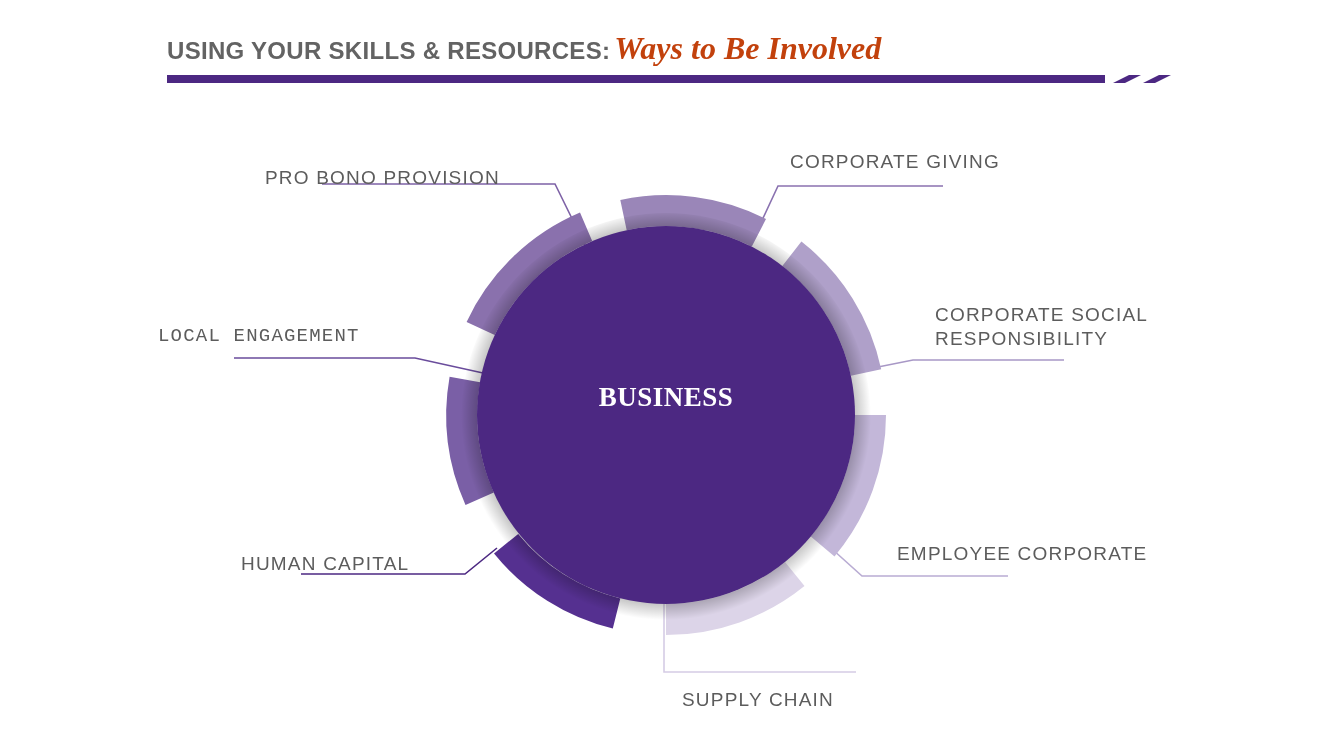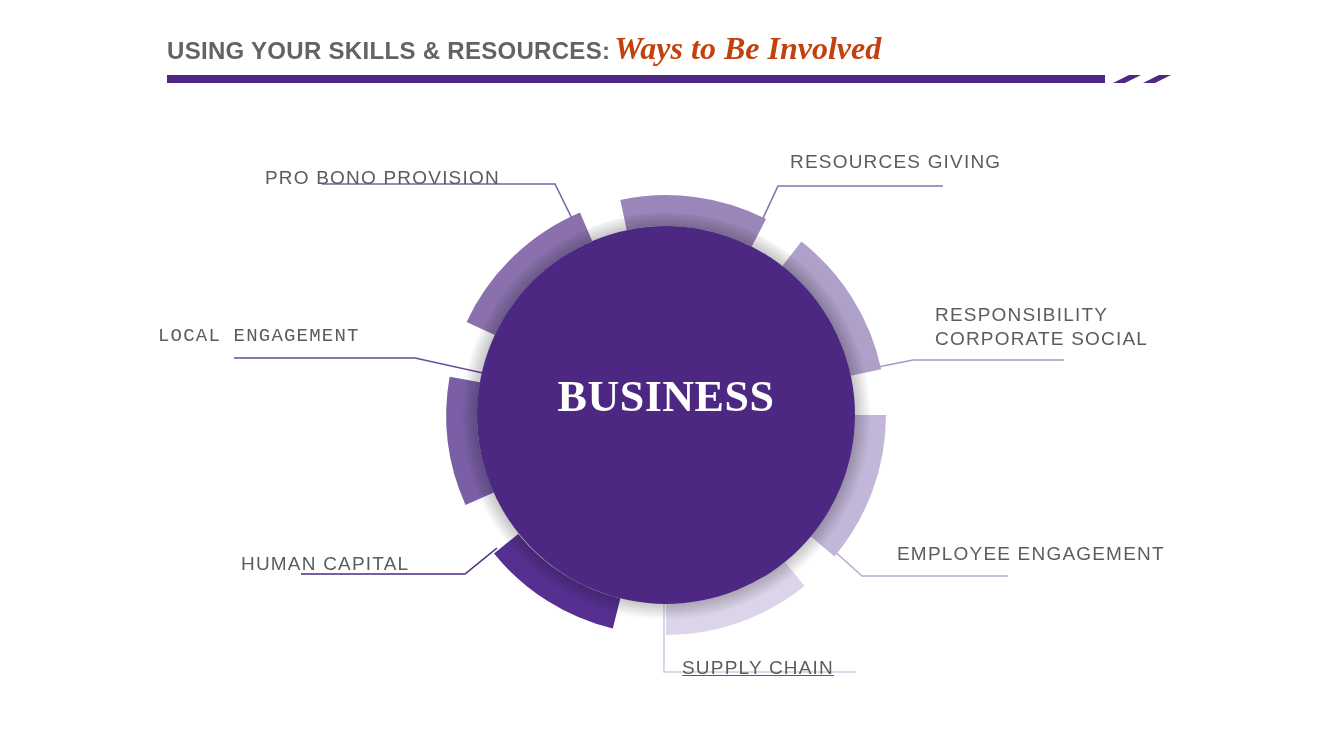--- a/index.html
+++ b/index.html
@@ -2,21 +2,21 @@
 <html><head>
 <meta charset="utf-8">
 <style>
   html, body { margin: 0; padding: 0; background: #ffffff; }
   body { width: 1333px; height: 742px; position: relative; overflow: hidden; }
   .header { position: absolute; left: 167px; top: 30px; white-space: nowrap; }
   .title-sans { font-family: "Liberation Sans", sans-serif; font-weight: bold; font-size: 24px; color: #636363; letter-spacing: 0.3px; }
   .title-serif { font-family: "Liberation Serif", serif; font-weight: bold; font-style: italic; font-size: 32px; color: #c2410c; }
   svg.diagram { position: absolute; left: 0; top: 0; }
   .label { position: absolute; font-family: "Liberation Sans", sans-serif; font-size: 19px; color: #5c5c5c; letter-spacing: 1.2px; line-height: 24px; white-space: nowrap; }
-  .center-text { position: absolute; left: 476px; top: 375px; width: 380px; text-align: center; font-family: "Liberation Serif", serif; font-weight: bold; color: #ffffff; font-size: 44px; line-height: 44px; letter-spacing: 0.5px; }
+  .center-text { position: absolute; left: 476px; top: 375px; width: 380px; text-align: center; font-family: "Liberation Serif", serif; font-weight: bold; color: #ffffff; font-size: 27px; line-height: 44px; letter-spacing: 0.5px; }
 </style>
 </head>
 <body>
 
 <div class="header">
   <span class="title-sans">USING YOUR SKILLS &amp; RESOURCES:</span>
   <span class="title-serif">Ways to Be Involved</span>
 </div>
 
 <svg class="diagram" width="1333" height="742" viewBox="0 0 1333 742">
@@ -55,21 +55,21 @@
 
   <circle cx="666" cy="418" r="205" fill="url(#shadow)"></circle>
   <circle cx="666" cy="415" r="189" fill="#4c2882"></circle>
 </svg>
 
 <div class="center-text">
   <div>BUSINESS</div>
 </div>
 
 <div class="label" style="left:265px; top:150px;margin-top:16px;">PRO BONO PROVISION</div>
-<div class="label" style="left:790px; top:150px;">RESOURCES GIVING</div>
+<div class="label" style="left:790px; top:150px;">CORPORATE GIVING</div>
 <div class="label" style="left:935px; top:303px;">
+  <div>CORPORATE SOCIAL</div>
   <div>RESPONSIBILITY</div>
-  <div>CORPORATE SOCIAL</div>
 </div>
 <div class="label" style="left:158px; top:324px;font-family:Liberation Mono, monospace;">LOCAL ENGAGEMENT</div>
 <div class="label" style="left:241px; top:552px;">HUMAN CAPITAL</div>
-<div class="label" style="left:897px; top:542px;">EMPLOYEE ENGAGEMENT</div>
-<div class="label" style="left:682px; top:656px;text-decoration:underline;">SUPPLY CHAIN</div>
+<div class="label" style="left:897px; top:542px;">EMPLOYEE CORPORATE</div>
+<div class="label" style="left:682px; top:688px;">SUPPLY CHAIN</div>
 
 </body></html>

